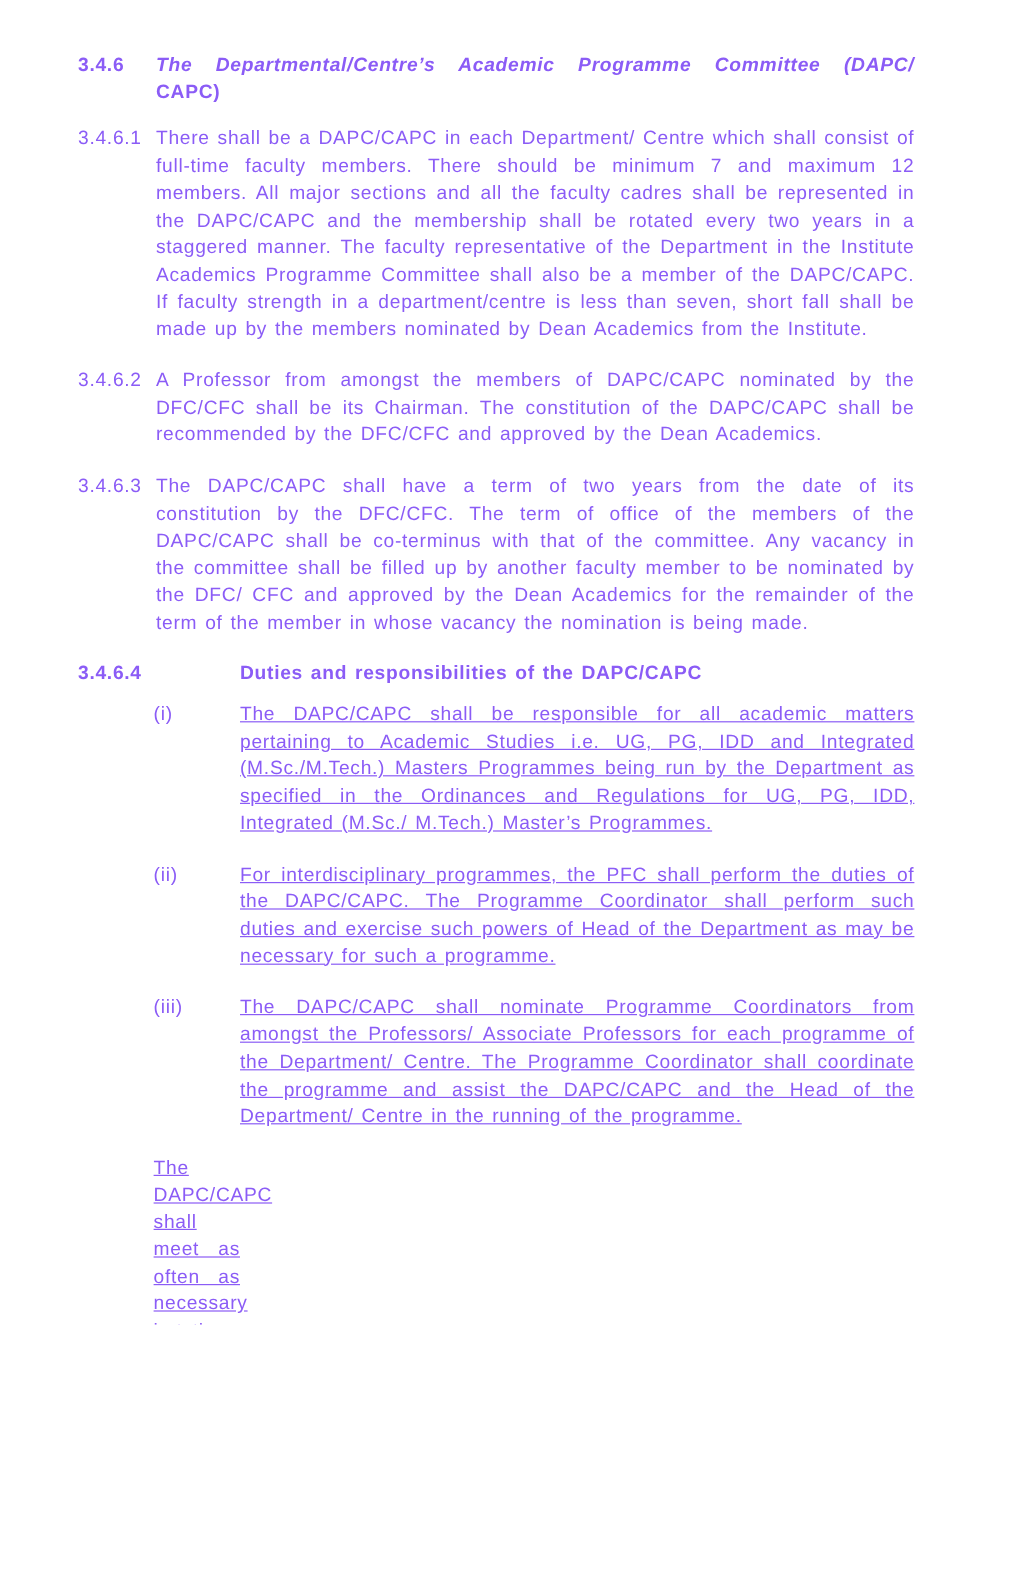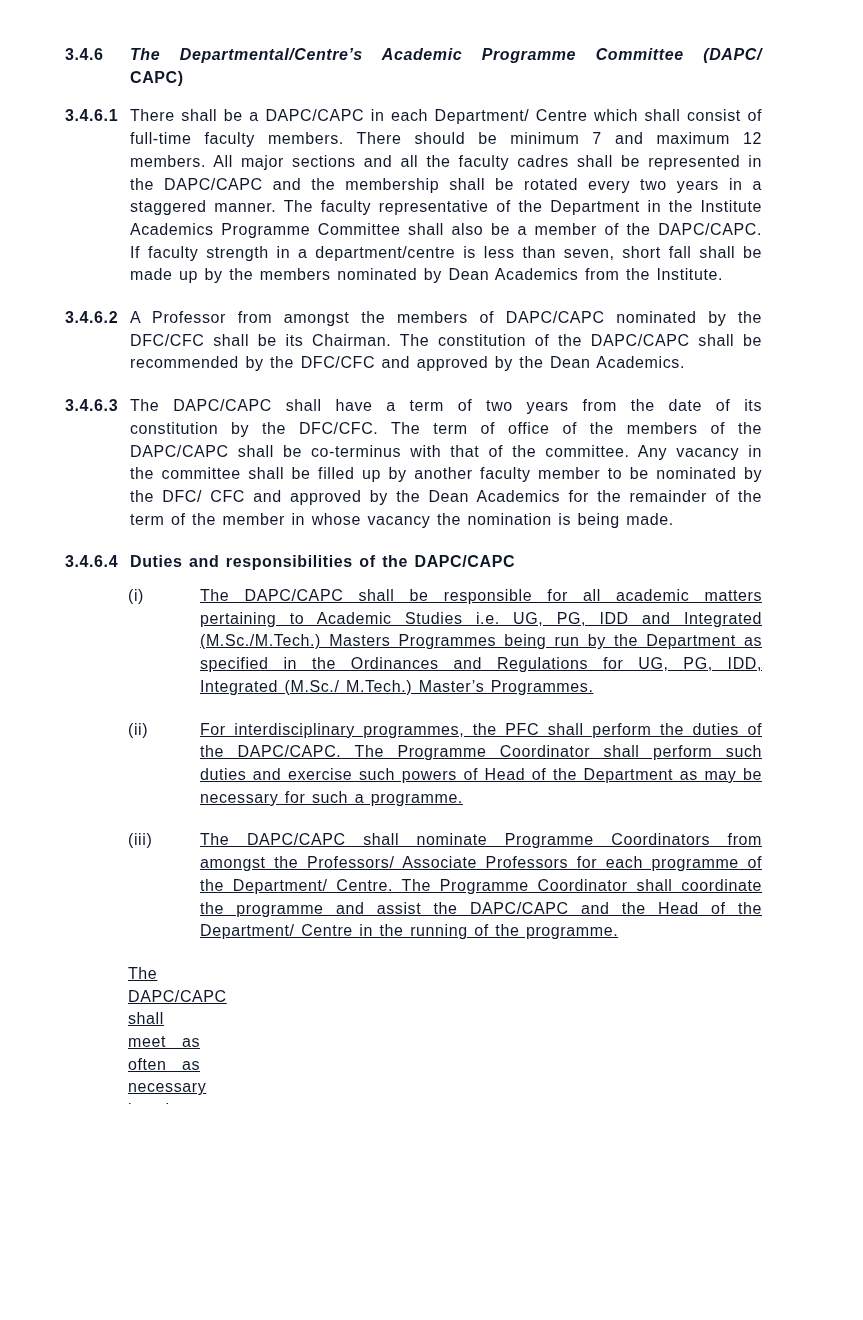--- a/index.html
+++ b/index.html
@@ -2,41 +2,41 @@
 <html><head>
 <meta charset="utf-8">
 <style>
   html, body { margin: 0; padding: 0; background: #ffffff; }
   .page {
     position: relative;
     width: 863px;
     height: 1104px;
     box-sizing: border-box;
     background: #ffffff;
-    color: #0f172a;
+    color: #8b5cf6;
     font-family: "Liberation Sans", sans-serif;
     font-size: 16px;
     line-height: 22.7px;
     letter-spacing: 0.6px;
     word-spacing: 1.5px;
     padding: 44px 101px 0 65px;
     overflow: hidden;
   }
   .clause {
     display: grid;
     grid-template-columns: 65px 1fr;
     margin-bottom: 20px;
   }
-  .clause .num { font-weight: bold; }
+  .clause .num { font-weight: normal; }
   .clause .txt { text-align: justify; }
   .heading { margin-bottom: 16px; }
   .heading .num, .heading .txt { font-weight: bold; }
   .heading .jl { text-align: justify; text-align-last: justify; font-style: italic; }
-  .subheading { margin-bottom: 11px; }
-  .subheading .txt { text-align: left; }
+  .subheading { margin-bottom: 11px; gap: 42px; }
+  .subheading .txt { text-align: left; margin-left: 28px; }
   .duty {
     display: grid;
     grid-template-columns: 72px 1fr;
     margin-left: 63px;
     margin-bottom: 20px;
   }
   .duty .lbl { text-align: left; }
   .duty .txt { text-align: justify; text-decoration: underline; }
 </style>
 </head>

